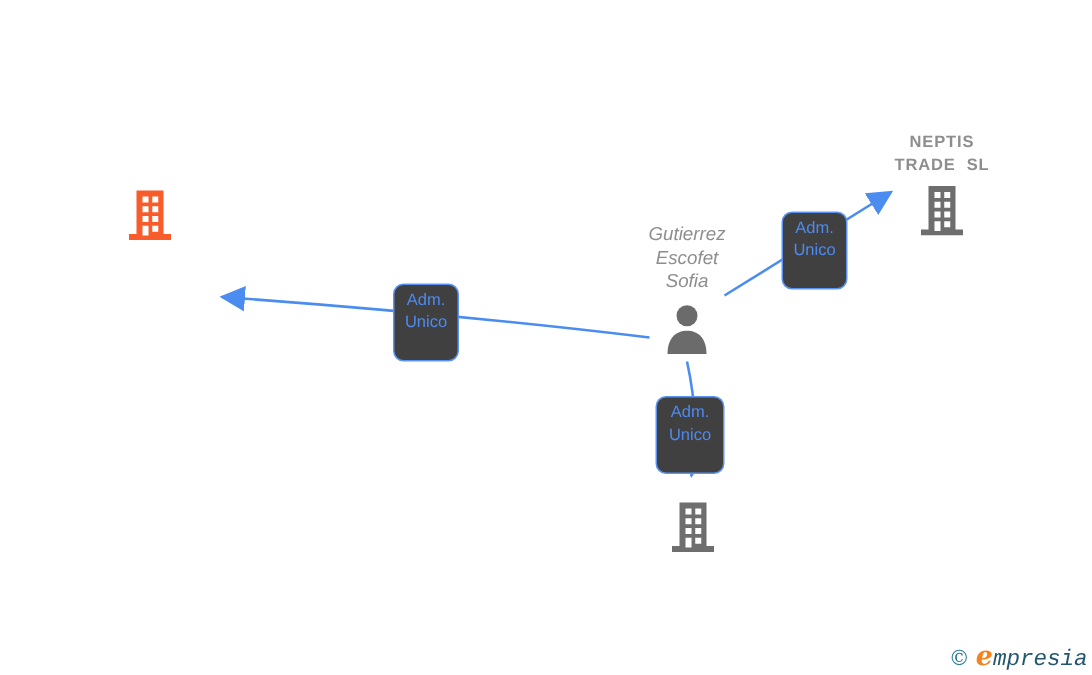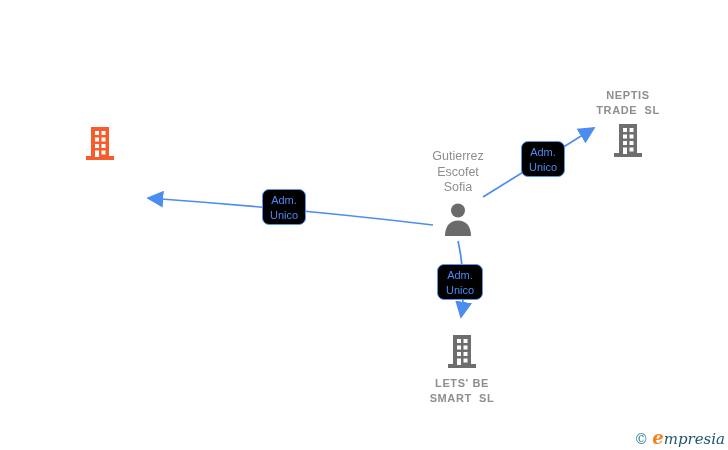--- a/index.html
+++ b/index.html
@@ -30,48 +30,49 @@
     letter-spacing: 0.6px;
     white-space: pre-wrap;
     margin-top: 40px;
   }
   .person-name {
     color: #8e8e8e;
     font-weight: normal;
     font-size: 12.5px;
     line-height: 15.5px;
     white-space: pre-wrap;
+    font-style: italic;
   }
   .icon-wrap { display: inline-block; margin-top: 5px; }
   .edge-label {
     position: absolute;
     z-index: 3;
     box-sizing: border-box;
-    background: #000000;
+    background: #404040;
     border: 1.5px solid #5b93f2;
     border-radius: 7px;
     color: #4d8af0;
     font-size: 11px;
     line-height: 14.5px;
     text-align: center;
-    padding: 3px 4px 2px 4px;
+    padding: 3px 4px 18px 4px;
     white-space: pre-wrap;
   }
   .logo {
     position: absolute;
     right: 3px;
     bottom: 2px;
     z-index: 2;
     font-family: "DejaVu Serif", serif;
     font-style: italic;
     white-space: nowrap;
   }
   .logo .copy { color: #2e7f95; font-size: 14px; font-style: normal; margin-right: 4px; }
   .logo .brand-e { color: #f5821f; font-size: 18px; font-weight: bold; }
-  .logo .brand-rest { color: #23566e; font-size: 15px; }
+  .logo .brand-rest { color: #23566e; font-size: 15px; font-family: Liberation Mono, monospace; }
 </style>
 </head>
 <body>
 
 <div class="canvas">
 
   <svg class="edges" viewBox="0 0 728 450">
     <defs>
       <marker id="arrow" viewBox="0 0 10 10" refX="9" refY="5" markerWidth="10" markerHeight="10" orient="auto-start-reverse">
         <path d="M0,0 L10,5 L0,10 z" fill="#4a8cf0"></path>
@@ -152,22 +153,20 @@
             <rect x="18.5" y="5" width="4" height="4"></rect>
           <rect x="12" y="11.5" width="4" height="4"></rect>
             <rect x="18.5" y="11.5" width="4" height="4"></rect>
           <rect x="12" y="18" width="4" height="4"></rect>
             <rect x="18.5" y="18" width="4" height="4"></rect>
           <rect x="18.5" y="24.5" width="4" height="4"></rect>
           <rect x="12" y="24.5" width="4" height="6.5"></rect>
         </g>
       </svg>
     </span>
-    <div class="company-name" style="margin-top:4px;">LETS' BE
-SMART  SL</div>
   </div>
 
   <div class="edge-label" style="left:262px; top:189px; width:44px;">Adm.
 Unico</div>
 
   <div class="edge-label" style="left:521px; top:141px; width:44px;">Adm.
 Unico</div>
 
   <div class="edge-label" style="left:437px; top:264px; width:46px;">Adm.
 Unico</div>

